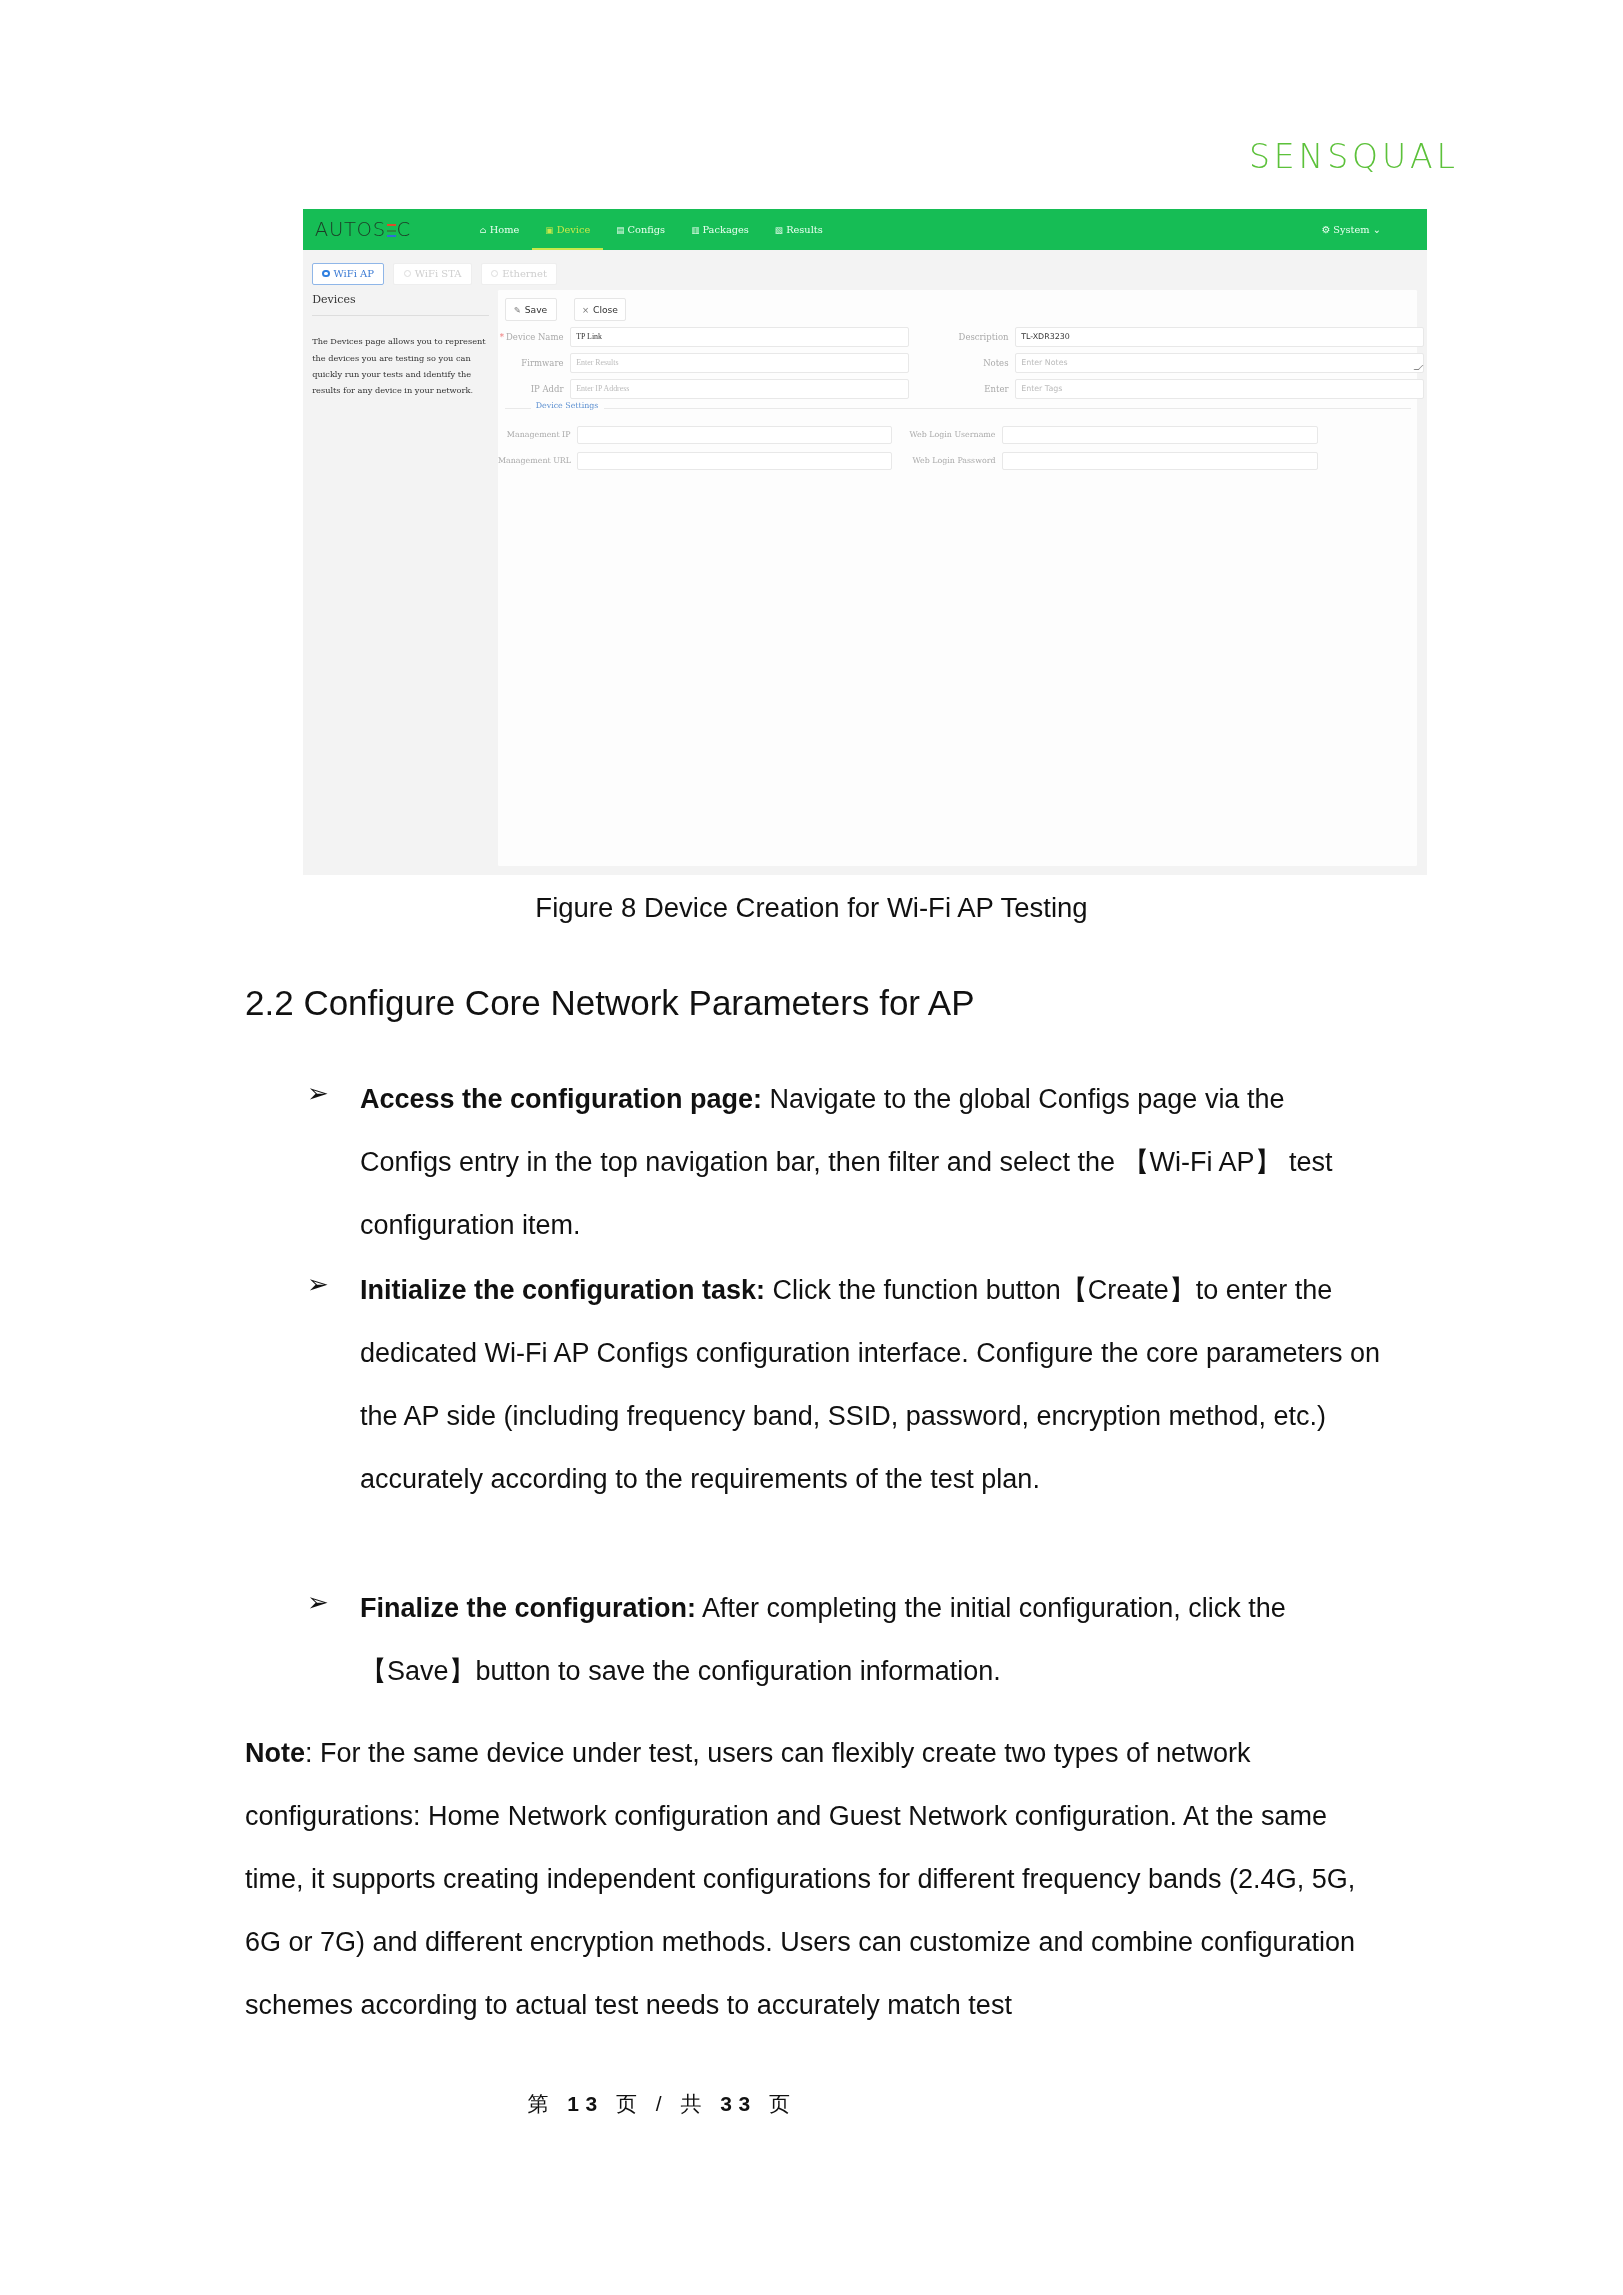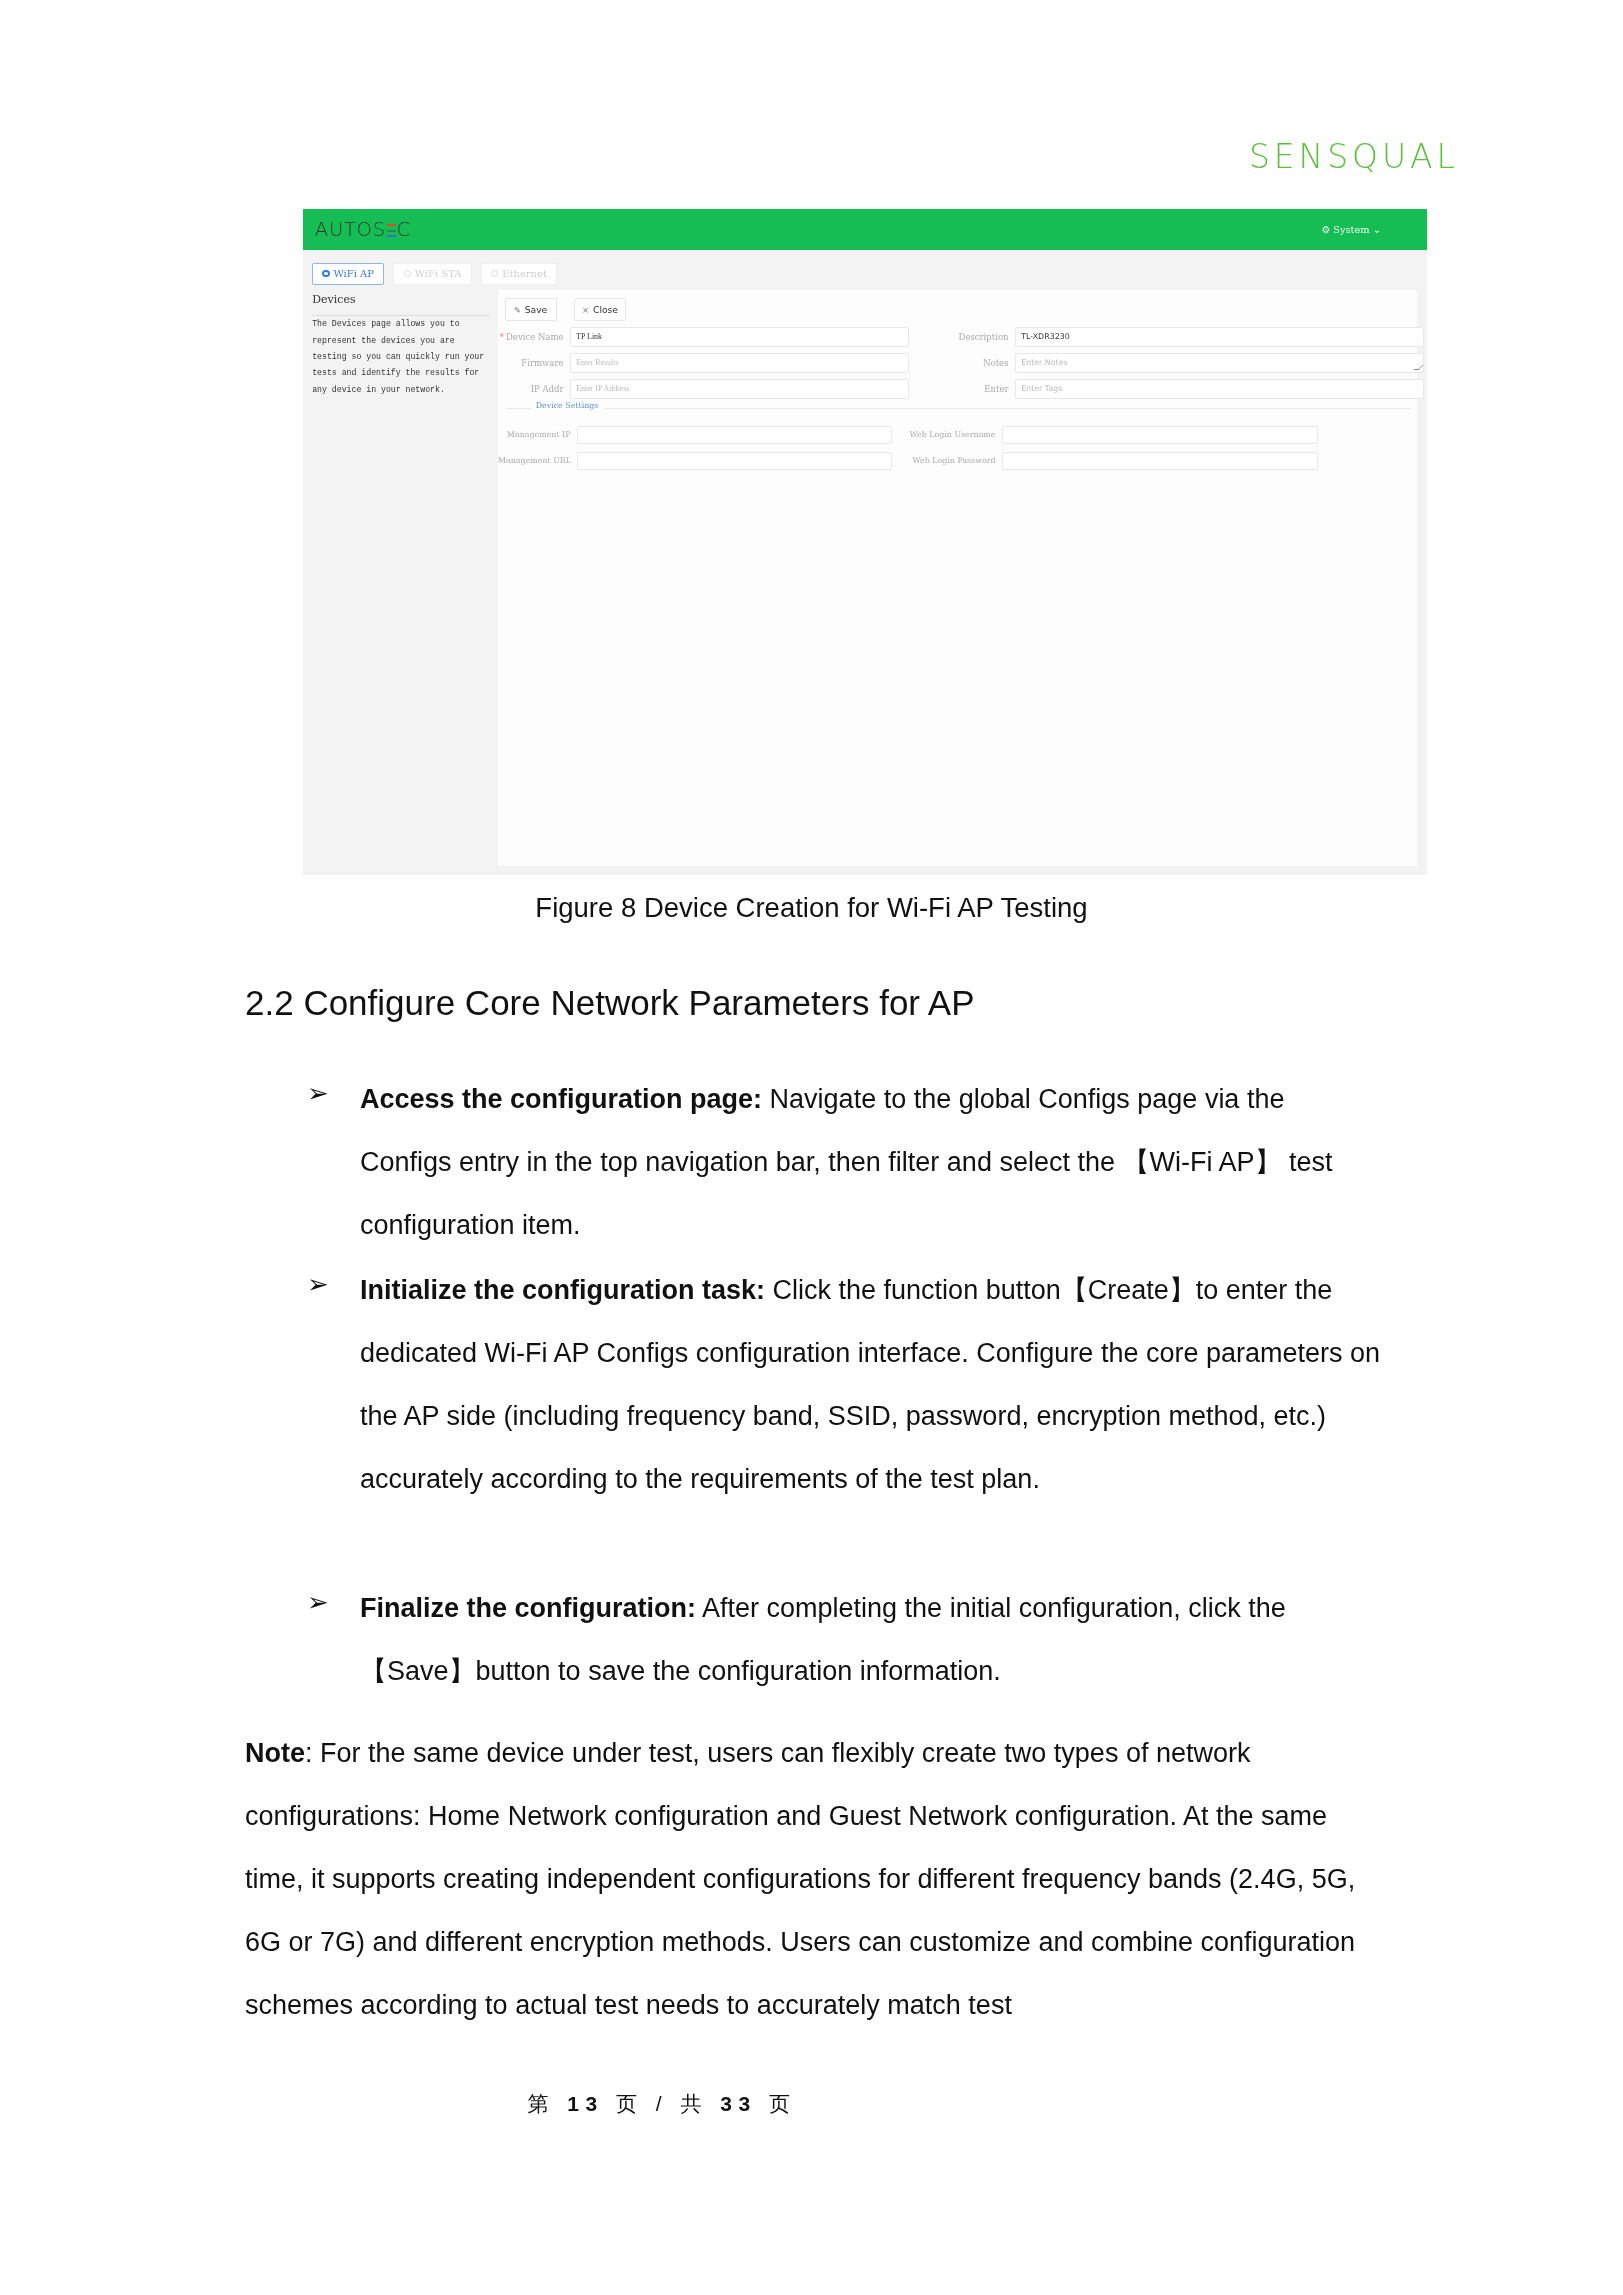--- a/index.html
+++ b/index.html
@@ -29,21 +29,21 @@
 
   .tabs { position: absolute; left: 9.2px; top: 54px; display: flex; gap: 9.2px; }
   .tab { height: 19.6px; line-height: 19.6px; padding: 0 9.2px; background: #fff; border: 0.7px solid #eee; border-radius: 2px;
          font-size: 10px; color: #cfcfcf; display: flex; align-items: center; gap: 3.9px; cursor: pointer; }
   .tab.active { border-color: #8fb6e8; color: #3c7bd4; }
   .radio { width: 7.2px; height: 7.2px; border-radius: 50%; border: 0.7px solid #ddd; box-sizing: border-box; }
   .tab.active .radio { border: 2.6px solid #2f7fe0; }
 
   .side { position: absolute; left: 9.2px; top: 84px; width: 177px; }
   .side-title { font-size: 11px; color: #333; padding-bottom: 9.2px; border-bottom: 0.7px solid #ddd; }
-  .side-desc { margin-top: 0; font-size: 8.2px; line-height: 16.4px; color: #333; font-family: Liberation Mono, monospace; }
+  .side-desc { margin-top: 17px; font-size: 8.2px; line-height: 16.4px; color: #333; }
 
   .panel { position: absolute; left: 195px; top: 81px; width: 919px; height: 576px; background: #fdfdfd; border-radius: 1.3px; }
   .btn { position: absolute; top: 7.9px; height: 21px; line-height: 21px; background: #fff; border: 0.7px solid #e6e6e6; border-radius: 2px;
          font-size: 9.2px; color: #333; text-align: center; font-family: "DejaVu Sans", sans-serif; cursor: pointer; }
   .btn .ic { color: #777; margin-right: 3.9px; font-size: 8.5px; }
   .save-btn { left: 6.5px; width: 50px; }
   .close-btn { left: 76px; width: 50px; }
 
   .frow { position: absolute; height: 19.6px; display: flex; align-items: center; }
   .flabel { width: 72px; text-align: right; padding-right: 6.5px; font-size: 8.5px; color: #aaa; box-sizing: border-box; white-space: nowrap; }
@@ -81,20 +81,27 @@
 </head>
 <body>
 
 <div class="brand">SENSQUAL</div>
 
 <div class="shot">
   <div class="topbar">
     <div class="app-logo">
       <span>AUTOS</span><span class="eq"><i></i><i></i><i></i></span><span>C</span>
     </div>
+    <div class="nav">
+      <div class="nav-item"><span class="ic">⌂</span><span>Home</span></div>
+      <div class="nav-item active"><span class="ic">▣</span><span>Device</span></div>
+      <div class="nav-item"><span class="ic">▤</span><span>Configs</span></div>
+      <div class="nav-item"><span class="ic">▥</span><span>Packages</span></div>
+      <div class="nav-item"><span class="ic">▧</span><span>Results</span></div>
+    </div>
     <div class="sys">
       <span>⚙</span>
       <span>System</span>
       <span>⌄</span>
     </div>
   </div>
 
   <div class="tabs">
     <div class="tab active">
         <span class="radio"></span>

